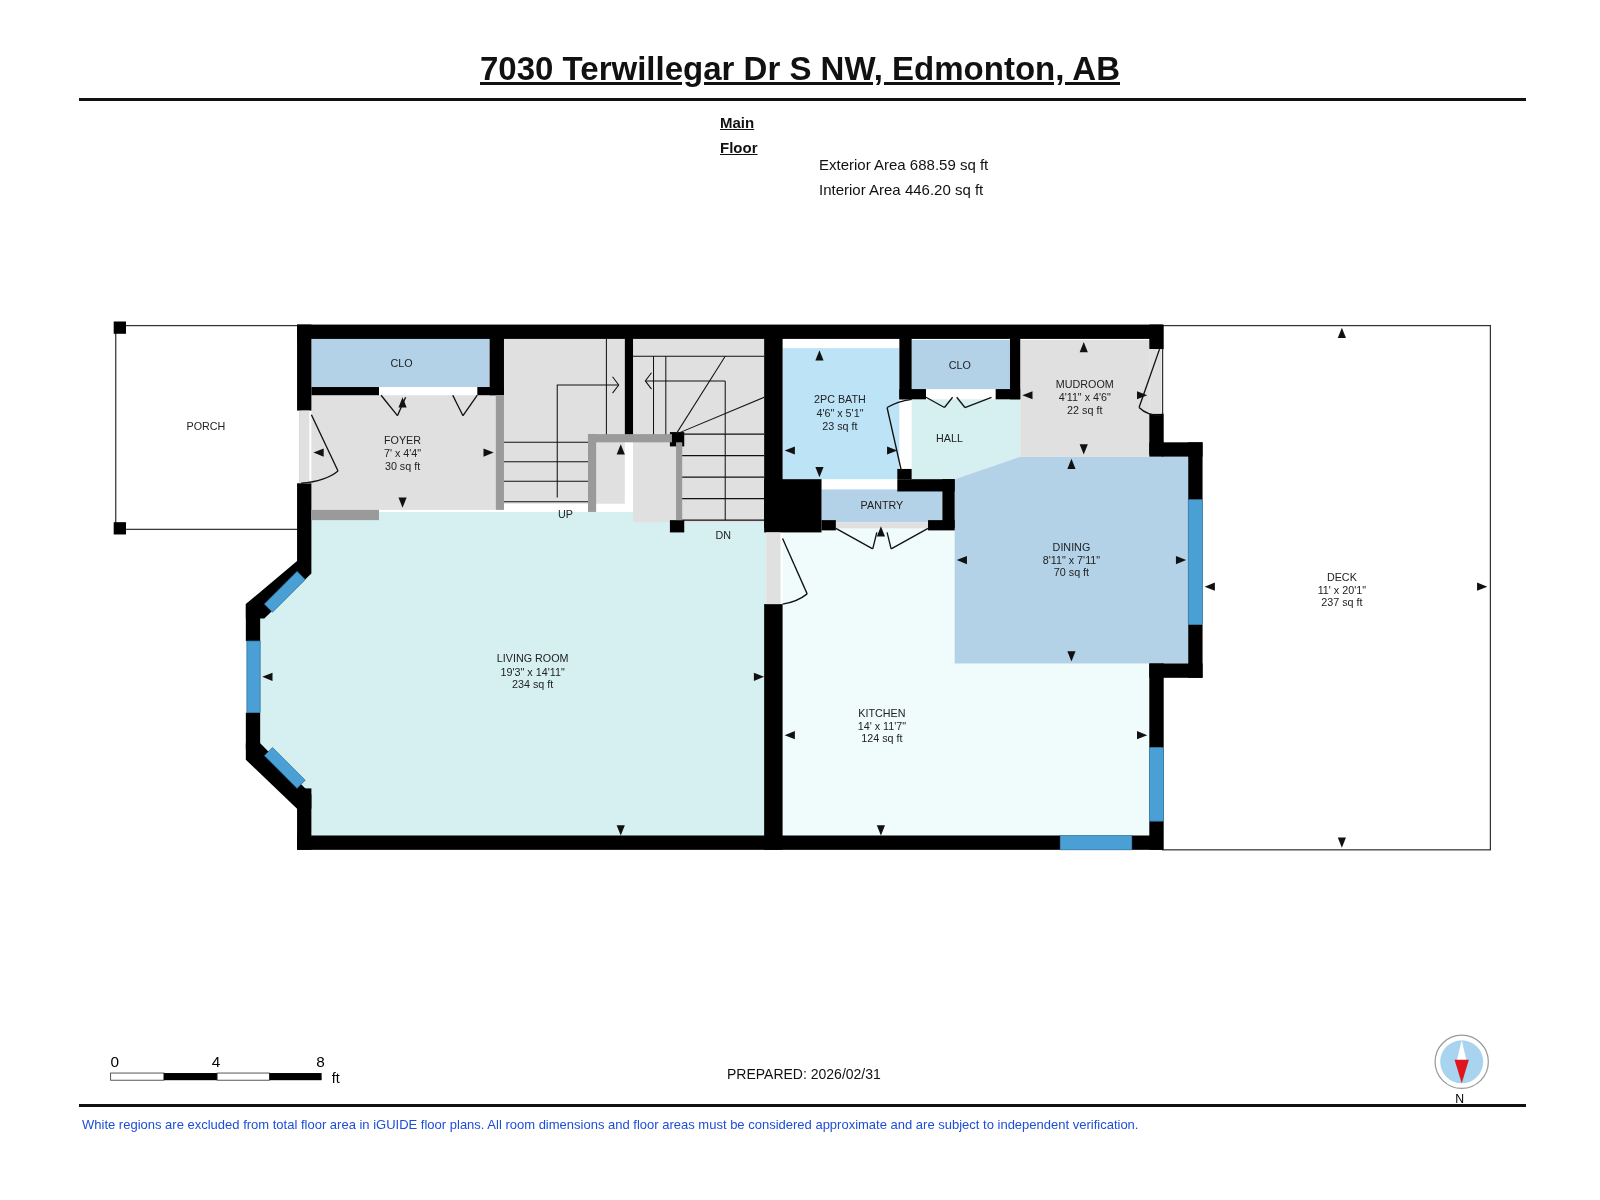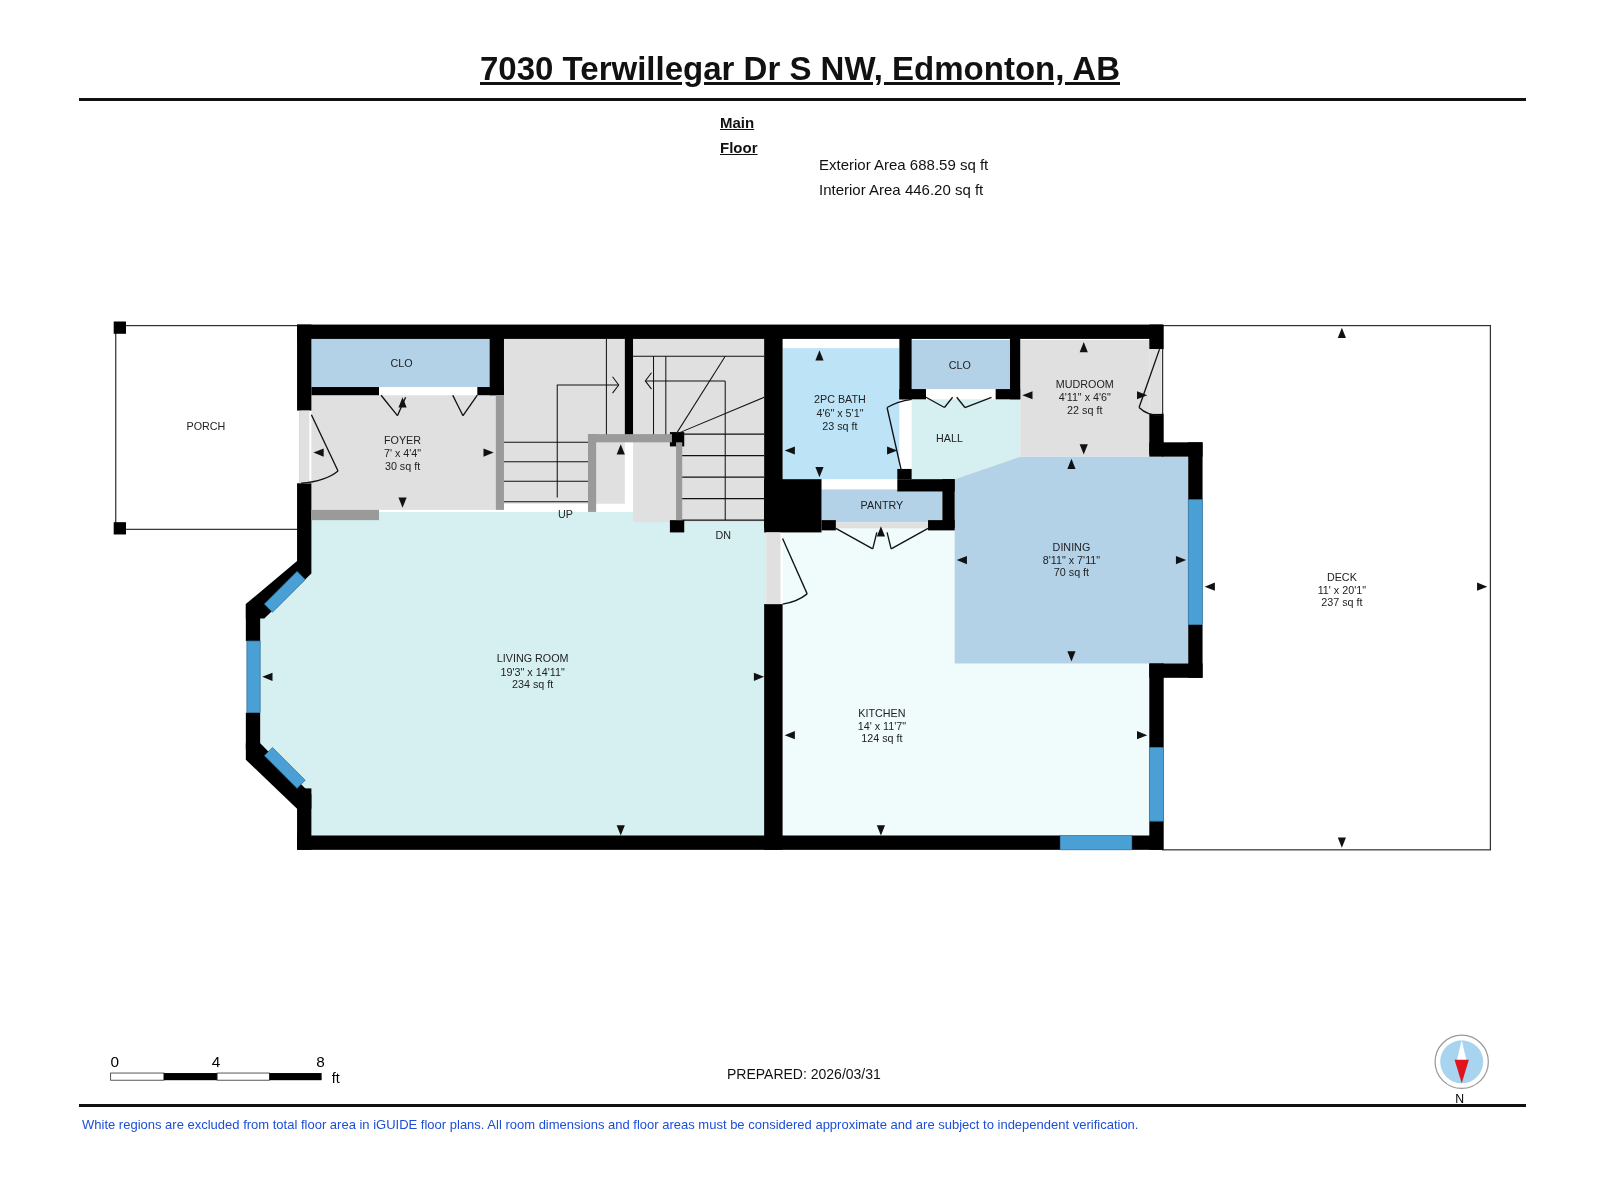--- a/index.html
+++ b/index.html
@@ -239,15 +239,15 @@
 
   <g>
     <circle cx="1427" cy="1037" r="26" fill="#fff" stroke="#999" stroke-width="1.2"></circle>
     <circle cx="1427" cy="1037" r="21" fill="#a9d4f0"></circle>
     <polygon points="1427,1016 1422,1037 1432,1037" fill="#fff"></polygon>
     <polygon points="1420,1035 1434,1035 1427,1058" fill="#e0141e"></polygon>
     <text x="1425" y="1077" font-size="12" text-anchor="middle">N</text>
   </g>
 </svg>
 
-<div class="prepared">PREPARED: 2026/03/31</div>
+<div class="prepared">PREPARED: 2026/02/31</div>
 <div class="rule" style="top:1104px"></div>
 <div class="disclaimer">White regions are excluded from total floor area in iGUIDE floor plans. All room dimensions and floor areas must be considered approximate and are subject to independent verification.</div>
 
 </body></html>

